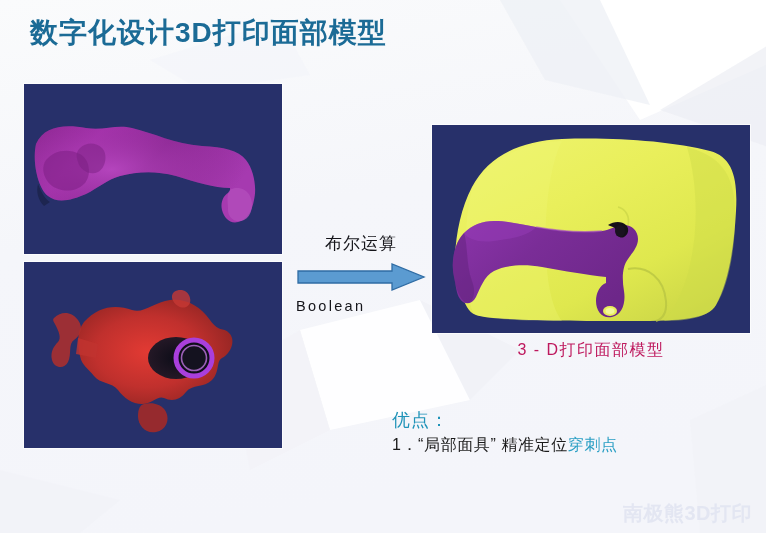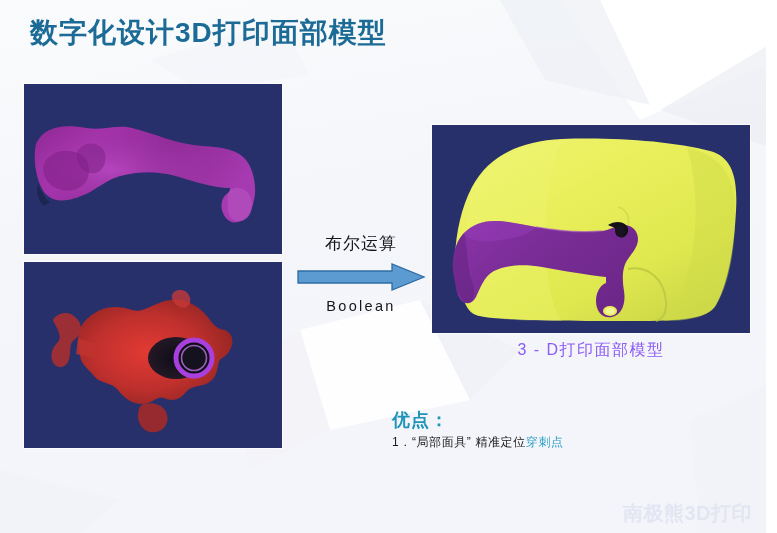--- a/index.html
+++ b/index.html
@@ -44,38 +44,38 @@
   
   #arrow-group { position:absolute; left:296px; top:214px; width:130px; z-index:5;margin-top:18px; }
   #boolean-cn {
     font-size:17px; color:#15151a; letter-spacing:1px;
     text-align:center; white-space:nowrap;
   }
   #arrow-shape { margin:8px 0 6px 0; }
   #arrow-shape svg { display:block; }
   .boolean-en {
     font-size:14.5px; color:#15151a; letter-spacing:2.3px;
-    text-align:center; line-height:1.25; white-space:nowrap;
+    text-align:left; line-height:1.25; white-space:nowrap;
   }
 
   
   #caption-face {
     position:absolute; left:432px; top:340px; width:318px;
-    text-align:center; font-size:16px; color:#8b5cf6;
+    text-align:center; font-size:16px; color:#be185d;
     letter-spacing:1.5px; z-index:5; white-space:nowrap;
   }
 
   
   #advantages { position:absolute; left:392px; top:408px; z-index:5; }
   #adv-heading {
-    font-size:18px; font-weight:bold; color:#1f93b8;
+    font-size:18px; font-weight:normal; color:#1f93b8;
     letter-spacing:1px; margin-bottom:2px;
   }
   .adv-item {
-    font-size:12px; color:#1b1b1b;
+    font-size:16px; color:#1b1b1b;
     letter-spacing:0.6px; line-height:1.36;
     white-space:nowrap;
   }
   .hl { color:#2a9fc4; }
 
   
   #watermark {
     position:absolute; right:14px; bottom:6px;
     font-size:20px; font-weight:bold;
     color:#e3e6f2; letter-spacing:0.5px;

